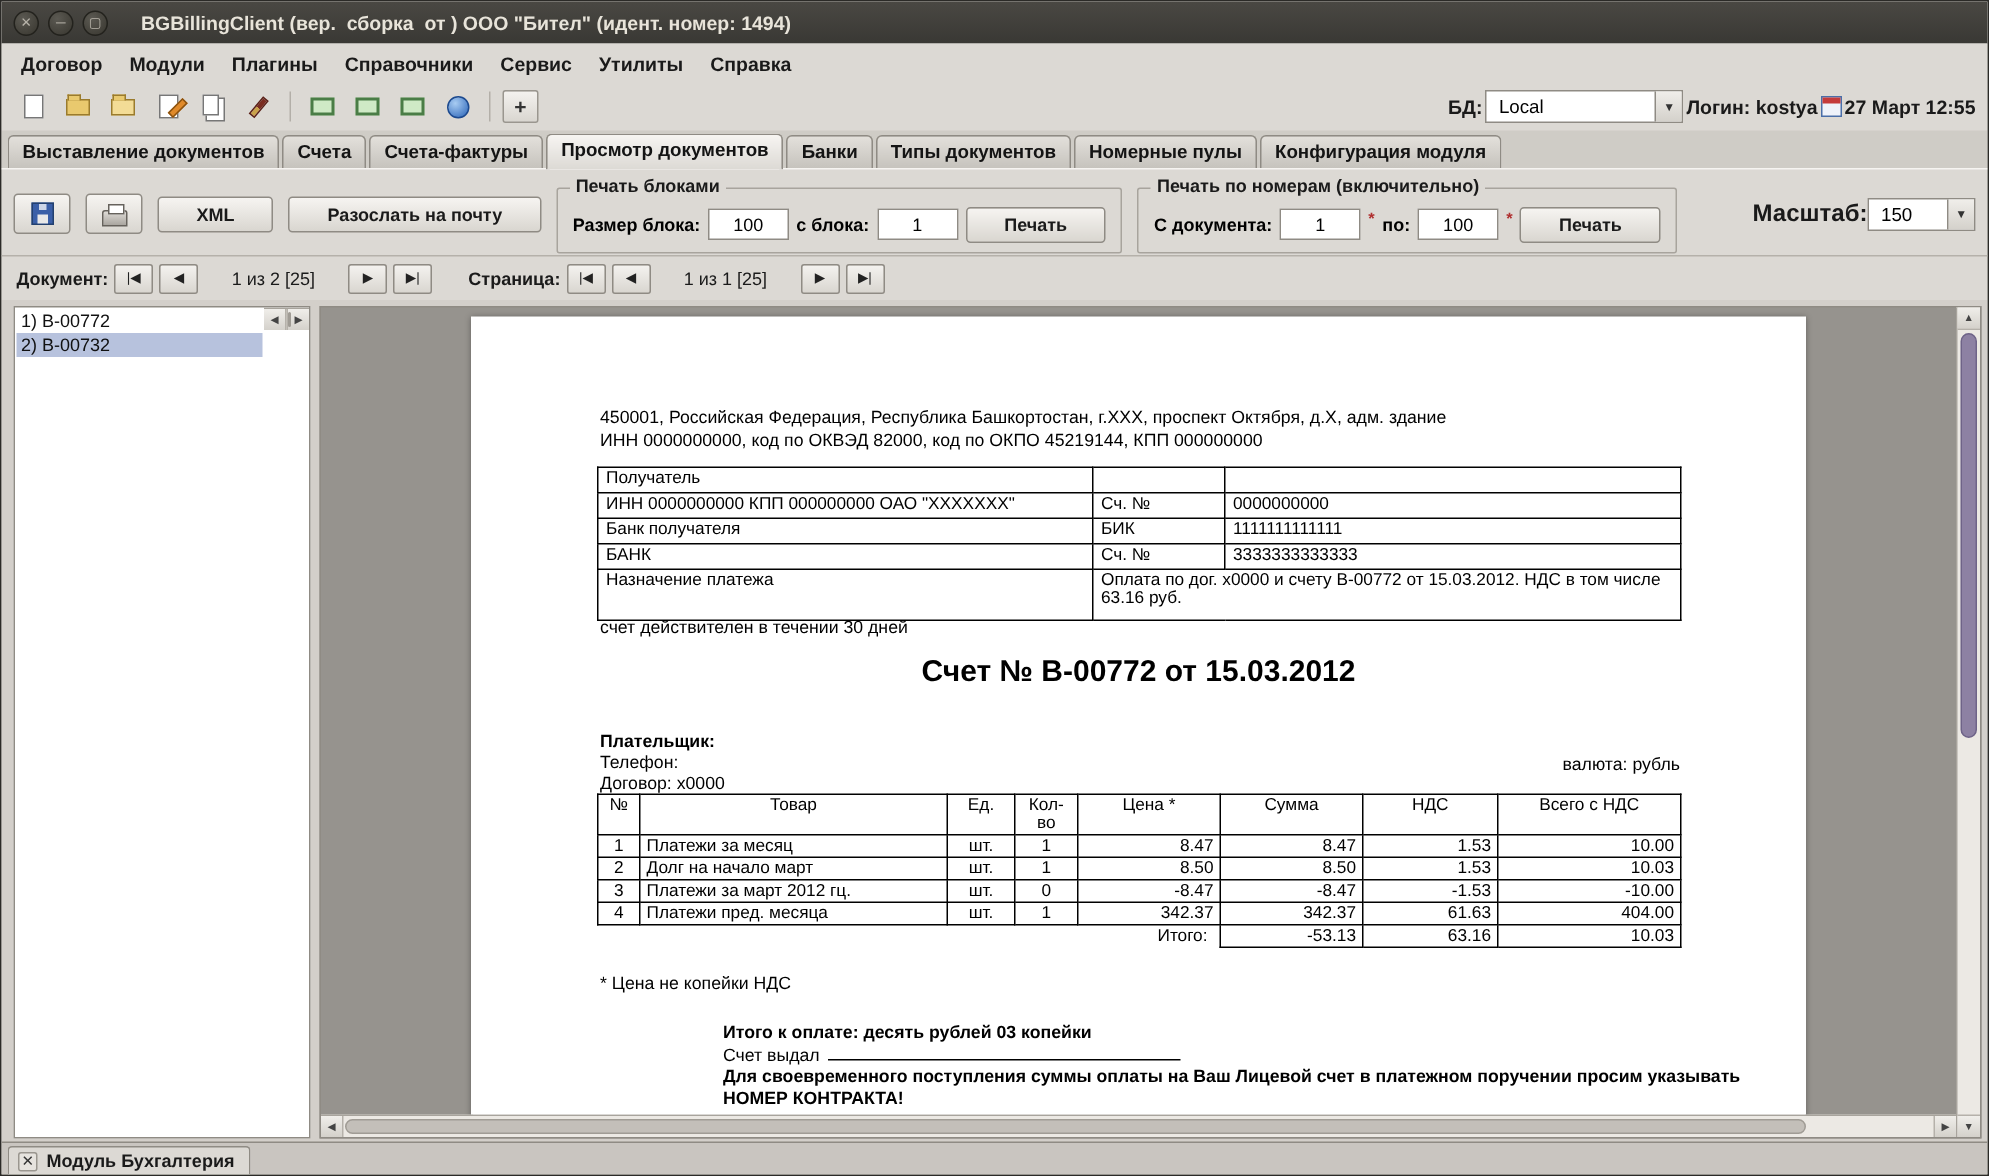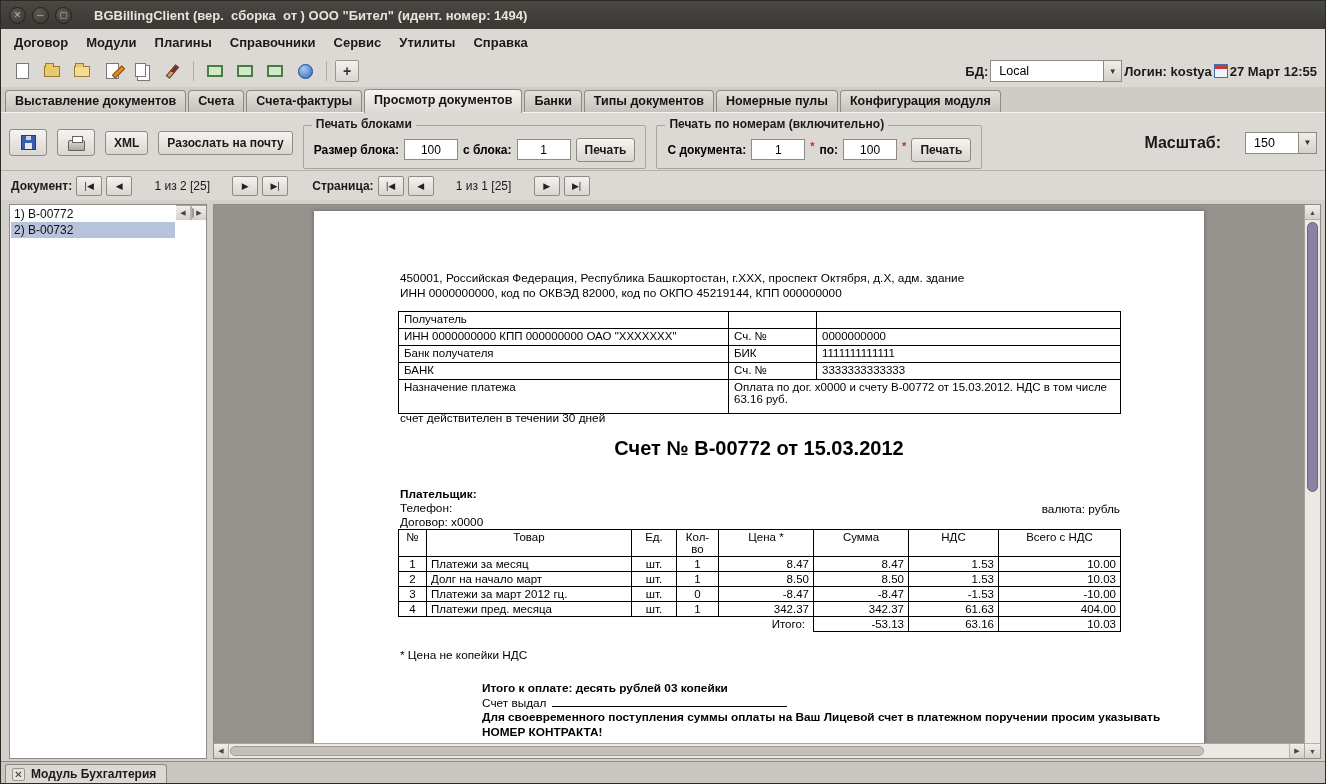--- a/index.html
+++ b/index.html
@@ -68,40 +68,40 @@
   .tab { font-size:12.5px; font-weight:bold; color:#141414; padding:3px 9px 4px 9px;
          background:linear-gradient(#e3e0db,#c6c3bd); border:1px solid #8f8b84; border-bottom:none;
          border-radius:4px 4px 0 0; margin-right:2px; white-space:nowrap; }
   .tab.active { background:linear-gradient(#f7f5f2,#dcd9d4); position:relative; top:1px;
                 padding-bottom:6px; }
 
   
   .controls { height:58px; flex:0 0 58px; background:#dcd9d4; border-top:1px solid #f6f4f1;
               display:flex; align-items:center; padding:2px 8px 0 8px; gap:10px; }
   .btn { border:1px solid #8f8b84; border-radius:3px; background:linear-gradient(#f6f4f1,#d9d6d0);
-         font-size:12px; font-weight:bold; color:#1a1a1a; padding:4px 8px; white-space:nowrap; }
+         font-size:12px; font-weight:bold; color:#1a1a1a; padding:4px 25px; white-space:nowrap; }
   .icbtn { width:38px; height:27px; display:flex; align-items:center; justify-content:center;
            padding:0; }
   .ic-floppy { width:15px; height:15px; background:#3a5fa8; border:1px solid #23406f; position:relative; }
   .ic-floppy::after { content:""; position:absolute; left:3px; bottom:0; width:7px; height:6px; background:#e8e8e8; }
   .ic-floppy::before { content:""; position:absolute; left:4px; top:0; width:5px; height:4px; background:#cdd6e8; }
   .ic-printer { width:17px; height:11px; background:linear-gradient(#dedbd6,#aaa6a0); border:1px solid #66625c;
                 border-radius:2px 2px 0 0; position:relative; margin-top:5px; }
   .ic-printer::before { content:""; position:absolute; left:3px; top:-5px; width:9px; height:5px;
                         background:#fff; border:1px solid #66625c; }
 
   .group { position:relative; border:1px solid #a8a49d; border-radius:2px; height:44px;
            display:flex; align-items:center; padding:8px 10px 2px 10px; gap:5px; margin-top:8px; }
   .group-title { position:absolute; top:-9px; left:8px; background:#dcd9d4; padding:0 4px;
                  font-size:12px; font-weight:bold; color:#1a1a1a; white-space:nowrap; }
   .group .field { width:54px; height:21px; border:1px solid #8f8b84; background:#fff;
                   font-size:12px; text-align:center; font-family:inherit; }
   .group .flabel { font-size:12px; font-weight:bold; white-space:nowrap; }
   .ast { color:#b03030; font-size:11px; font-weight:bold; position:relative; top:-4px; }
-  .scale-wrap { margin-left:auto; display:flex; align-items:center; gap:24px; }
+  .scale-wrap { margin-left:auto; display:flex; align-items:center; gap:0; }
 
   
   .navrow { height:30px; flex:0 0 30px; background:#dcd9d4; border-top:1px solid #b5b1aa;
             display:flex; align-items:center; padding:0 10px; gap:4px; font-size:12px; }
   .nav-btn { min-width:26px; height:20px; border:1px solid #8f8b84; border-radius:2px;
              background:linear-gradient(#f4f2ef,#d9d6d0); font-size:9px; color:#222;
              display:flex; align-items:center; justify-content:center; }
   .nav-pos { min-width:92px; text-align:center; font-size:12px; color:#1a1a1a; padding:0 6px; }
   .nav-gap { width:16px; }
 

